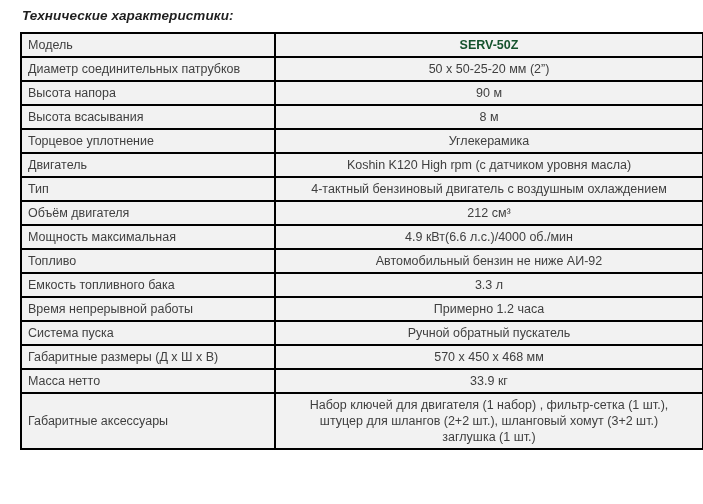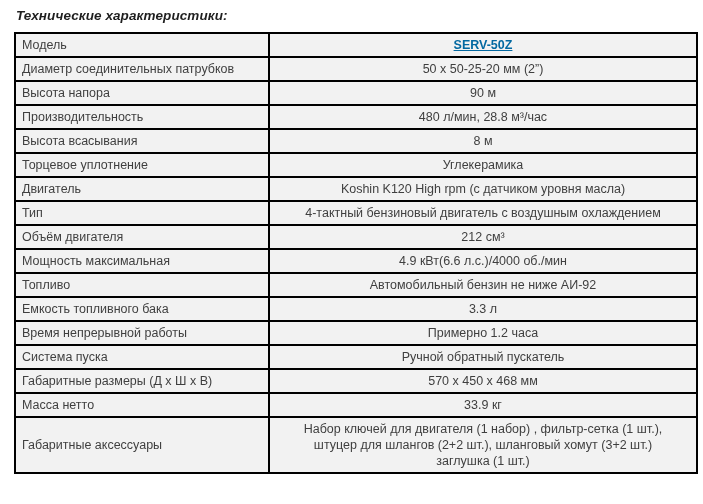--- a/index.html
+++ b/index.html
@@ -10,21 +10,21 @@
     width: 703px;
     height: 504px;
     font-family: "Liberation Sans", sans-serif;
     color: #3f3f3f;
     overflow: hidden;
   }
   .page {
     width: 648px;
     height: 504px;
     background: #ffffff;
-    padding: 6px 8px 0 14px;
+    padding: 6px 8px 0 20px;
   }
   .title {
     font-size: 13.5px;
     font-weight: bold;
     font-style: italic;
     color: #1f1f1f;
     margin: 2px 0 9px 2px;
     letter-spacing: 0.1px;
   }
   table.spec-table {
@@ -45,22 +45,21 @@
   td.label-cell {
     width: 254px;
     text-align: left;
     height: 24px;
   }
   td.value-cell {
     text-align: center;
   }
   td.value-cell.bold {
     font-weight: bold;
-    color: #0369a1;
-    text-decoration: underline;
+    color: #14532d;
   }
   td.value-cell div {
   }
 </style>
 </head>
 <body>
 
 <div class="page">
   <div class="title">Технические характеристики:</div>
 
@@ -70,24 +69,20 @@
           <td class="label-cell">Модель</td>
           <td class="value-cell bold">SERV-50Z</td>
         </tr>
         <tr>
           <td class="label-cell">Диаметр соединительных  патрубков</td>
           <td class="value-cell">50 x 50-25-20 мм (2”)</td>
         </tr>
         <tr>
           <td class="label-cell">Высота напора</td>
           <td class="value-cell">90 м</td>
-        </tr>
-        <tr>
-          <td class="label-cell">Производительность</td>
-          <td class="value-cell">480 л/мин, 28.8 м³/час</td>
         </tr>
         <tr>
           <td class="label-cell">Высота всасывания</td>
           <td class="value-cell">8 м</td>
         </tr>
         <tr>
           <td class="label-cell">Торцевое уплотнение</td>
           <td class="value-cell">Углекерамика</td>
         </tr>
         <tr>

